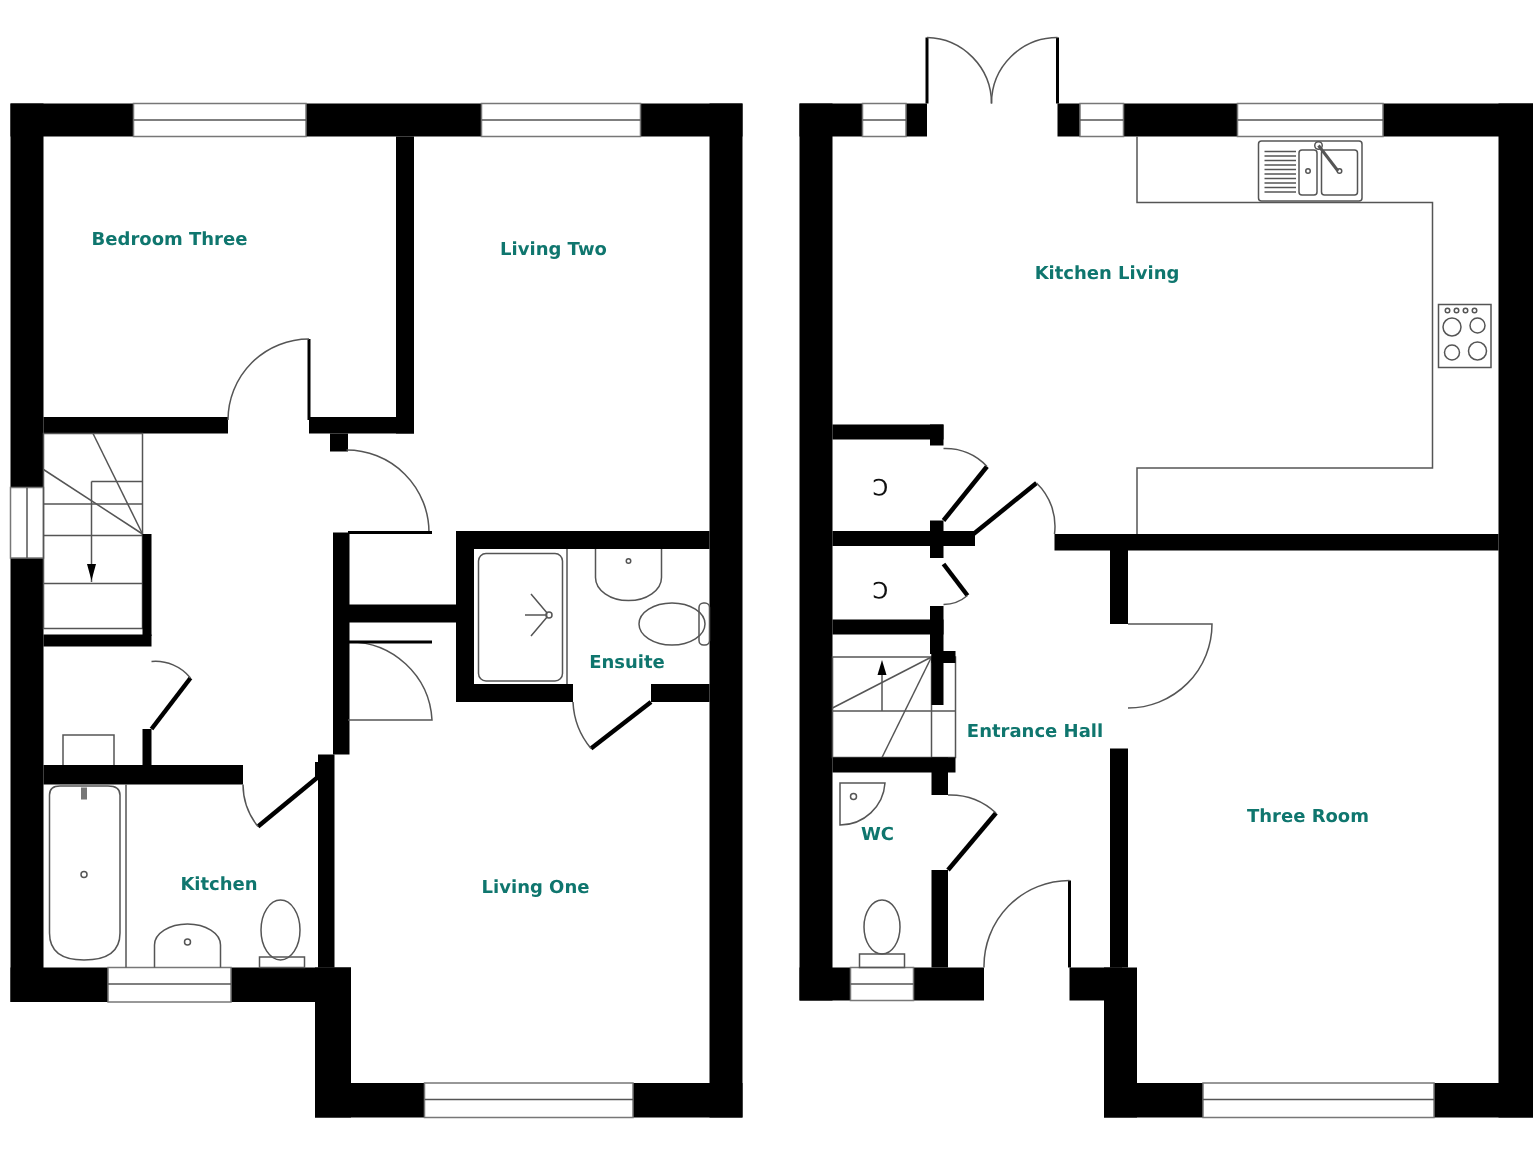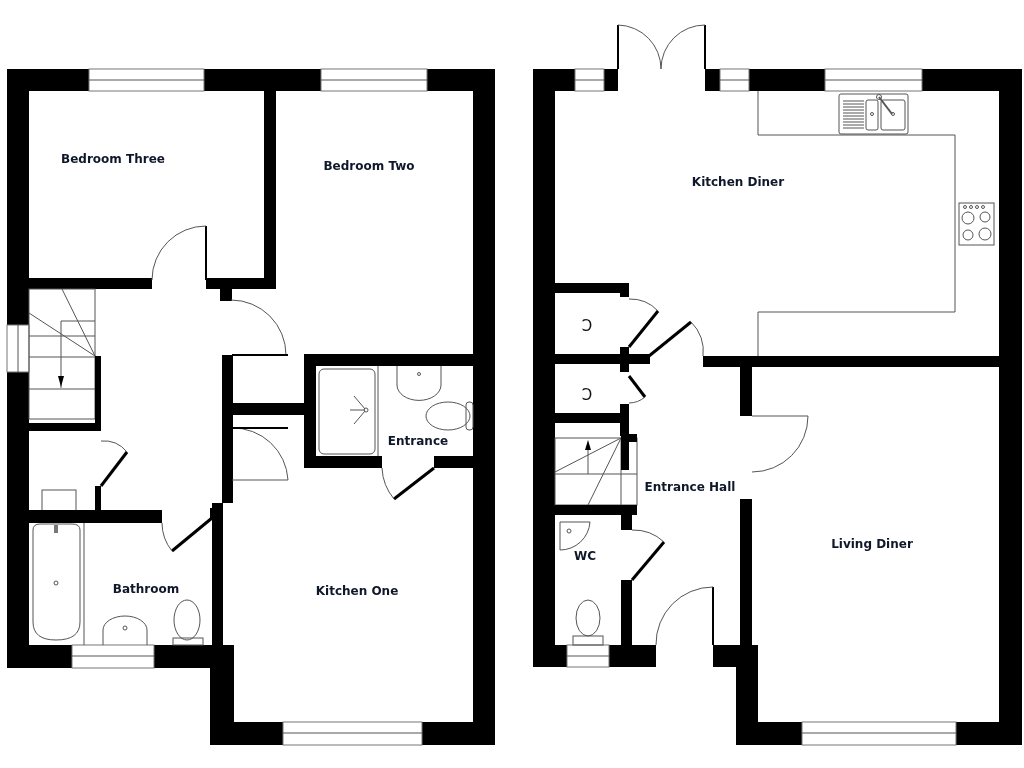--- a/index.html
+++ b/index.html
@@ -5,21 +5,21 @@
   html, body { margin: 0; padding: 0; background: #ffffff; }
   body { width: 1024px; height: 768px; position: relative; overflow: hidden;
          font-family: "DejaVu Sans", sans-serif; }
   svg { position: absolute; left: 0; top: 0; }
   .wall { fill: #000000; }
   .thin { fill: none; stroke: #555555; stroke-width: 1; }
   .win { fill: #ffffff; stroke: #777777; stroke-width: 1; }
   .door-leaf { stroke: #000000; stroke-width: 3; fill: none; }
   .swing { fill: none; stroke: #555555; stroke-width: 1; }
   .label { position: absolute; font-family: "DejaVu Sans", sans-serif;
-           font-size: 12px; font-weight: bold; color: #0f172a;
+           font-size: 12px; font-weight: bold; color: #0f766e;
            white-space: nowrap; transform: translate(-50%, -50%); }
   .cup { position: absolute; font-family: "DejaVu Sans", sans-serif;
          font-size: 15px; color: #111111; transform: translate(-50%,-50%) rotate(180deg); }
 </style>
 </head>
 <body>
 
 <svg width="1024" height="768" viewBox="0 0 1024 768">
 
   <g>
@@ -226,24 +226,24 @@
     <circle class="thin" cx="569" cy="531" r="2"></circle>
     <ellipse class="thin" cx="588" cy="618" rx="12" ry="18"></ellipse>
     <rect class="thin" x="573" y="636" width="30" height="9"></rect>
 
     <line class="door-leaf" x1="713" y1="587" x2="713" y2="645" style="stroke-width:2"></line>
     <path class="swing" d="M656 645 A57 57 0 0 1 713 587"></path>
   </g>
 </svg>
 
 <div class="label" style="left:113px;top:159px">Bedroom Three</div>
-<div class="label" style="left:369px;top:166px">Bedroom Two</div>
-<div class="label" style="left:418px;top:441px">Entrance</div>
-<div class="label" style="left:146px;top:589px">Bathroom</div>
-<div class="label" style="left:357px;top:591px">Kitchen One</div>
-
-<div class="label" style="left:738px;top:182px">Kitchen Diner</div>
+<div class="label" style="left:369px;top:166px">Living Two</div>
+<div class="label" style="left:418px;top:441px">Ensuite</div>
+<div class="label" style="left:146px;top:589px">Kitchen</div>
+<div class="label" style="left:357px;top:591px">Living One</div>
+
+<div class="label" style="left:738px;top:182px">Kitchen Living</div>
 <div class="label" style="left:690px;top:487px">Entrance Hall</div>
-<div class="label" style="left:872px;top:544px">Living Diner</div>
+<div class="label" style="left:872px;top:544px">Three Room</div>
 <div class="label" style="left:585px;top:556px">WC</div>
 
 <div class="cup" style="left:587px;top:324px">C</div>
 <div class="cup" style="left:587px;top:393px">C</div>
 
 </body></html>

